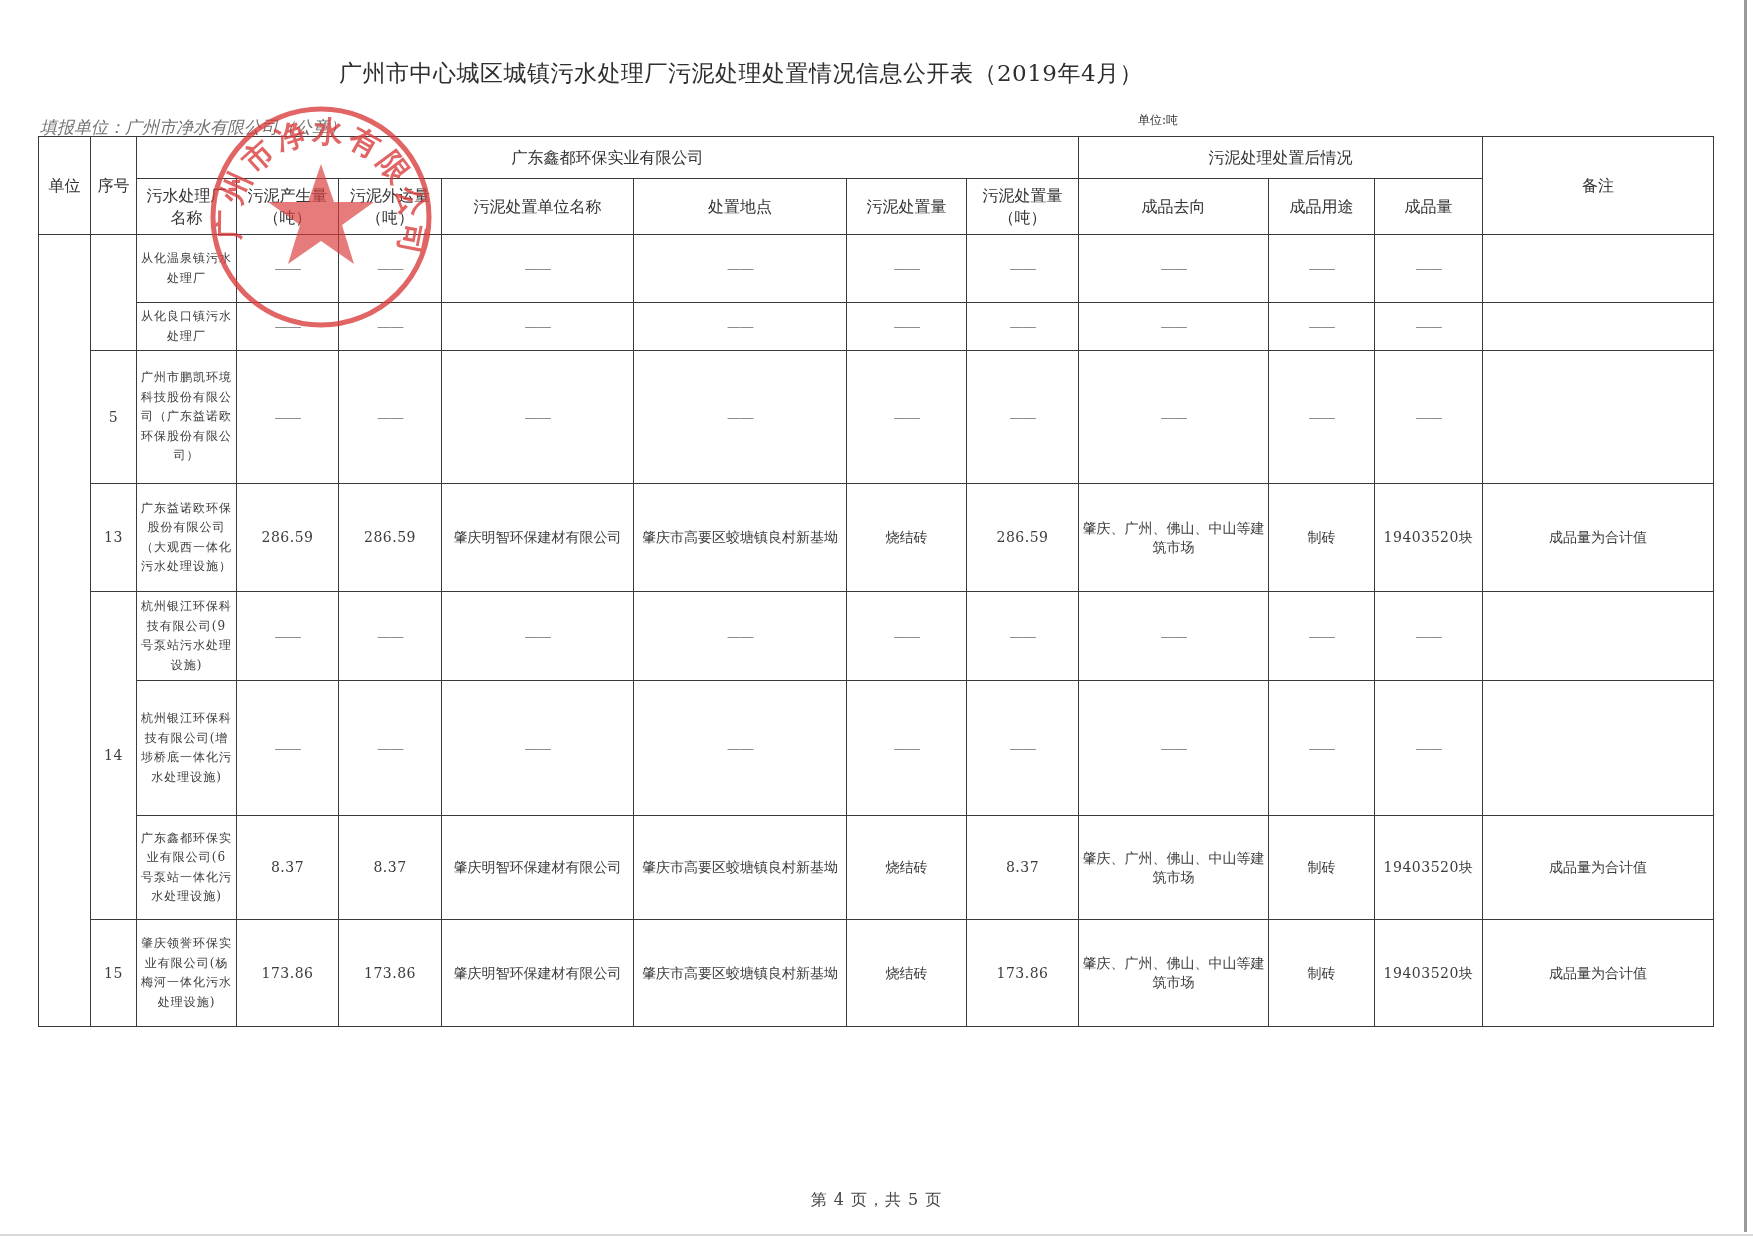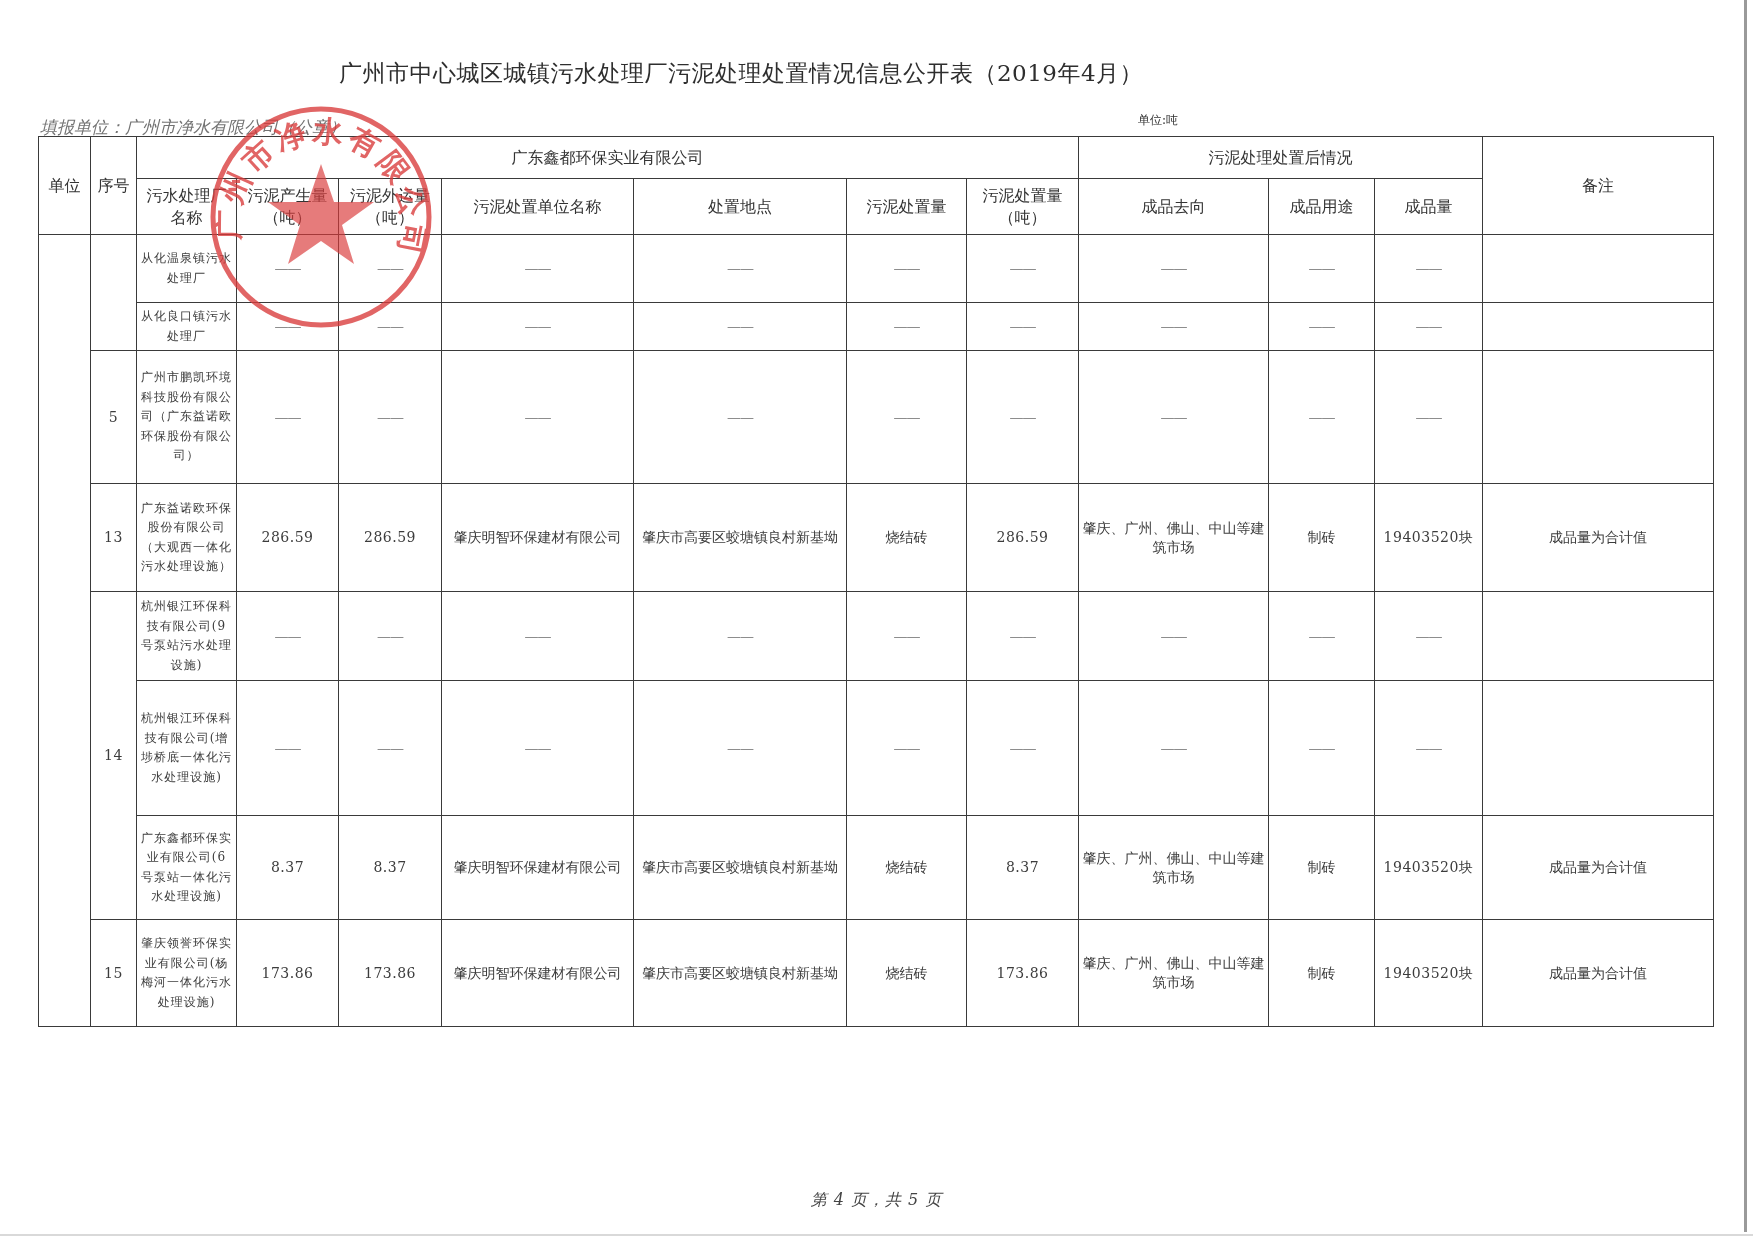--- a/index.html
+++ b/index.html
@@ -26,21 +26,20 @@
     padding:0 3px; line-height:19px; word-break:break-all; overflow:hidden;
   }
   table.sheet td.hdr { font-size:16px; color:#333; line-height:22px; }
   table.sheet td.name { font-size:12px; line-height:19.5px; letter-spacing:1px; padding:0 4px; }
   table.sheet td.dash { color:#8a8a8a; letter-spacing:-1px; }
   table.sheet td.num { font-size:14px; letter-spacing:0.5px; }
   td.unitcol { border-top:none !important; }
   .footer {
     position:absolute; left:0; width:1753px; top:1190px; text-align:center; font-size:16px; color:#444;
     letter-spacing:1px;
-    font-style:italic;
   }
   .page-edge {
     position:absolute; left:1744px; top:0; width:3px; height:1232px; background:#9a9a9a;
   }
   .page-bottom {
     position:absolute; left:0; top:1234px; width:1753px; height:2px; background:#d9d9d9;
   }
   .seal {
     position:absolute; left:206px; top:102px; width:230px; height:230px; pointer-events:none;
     opacity:0.78;

